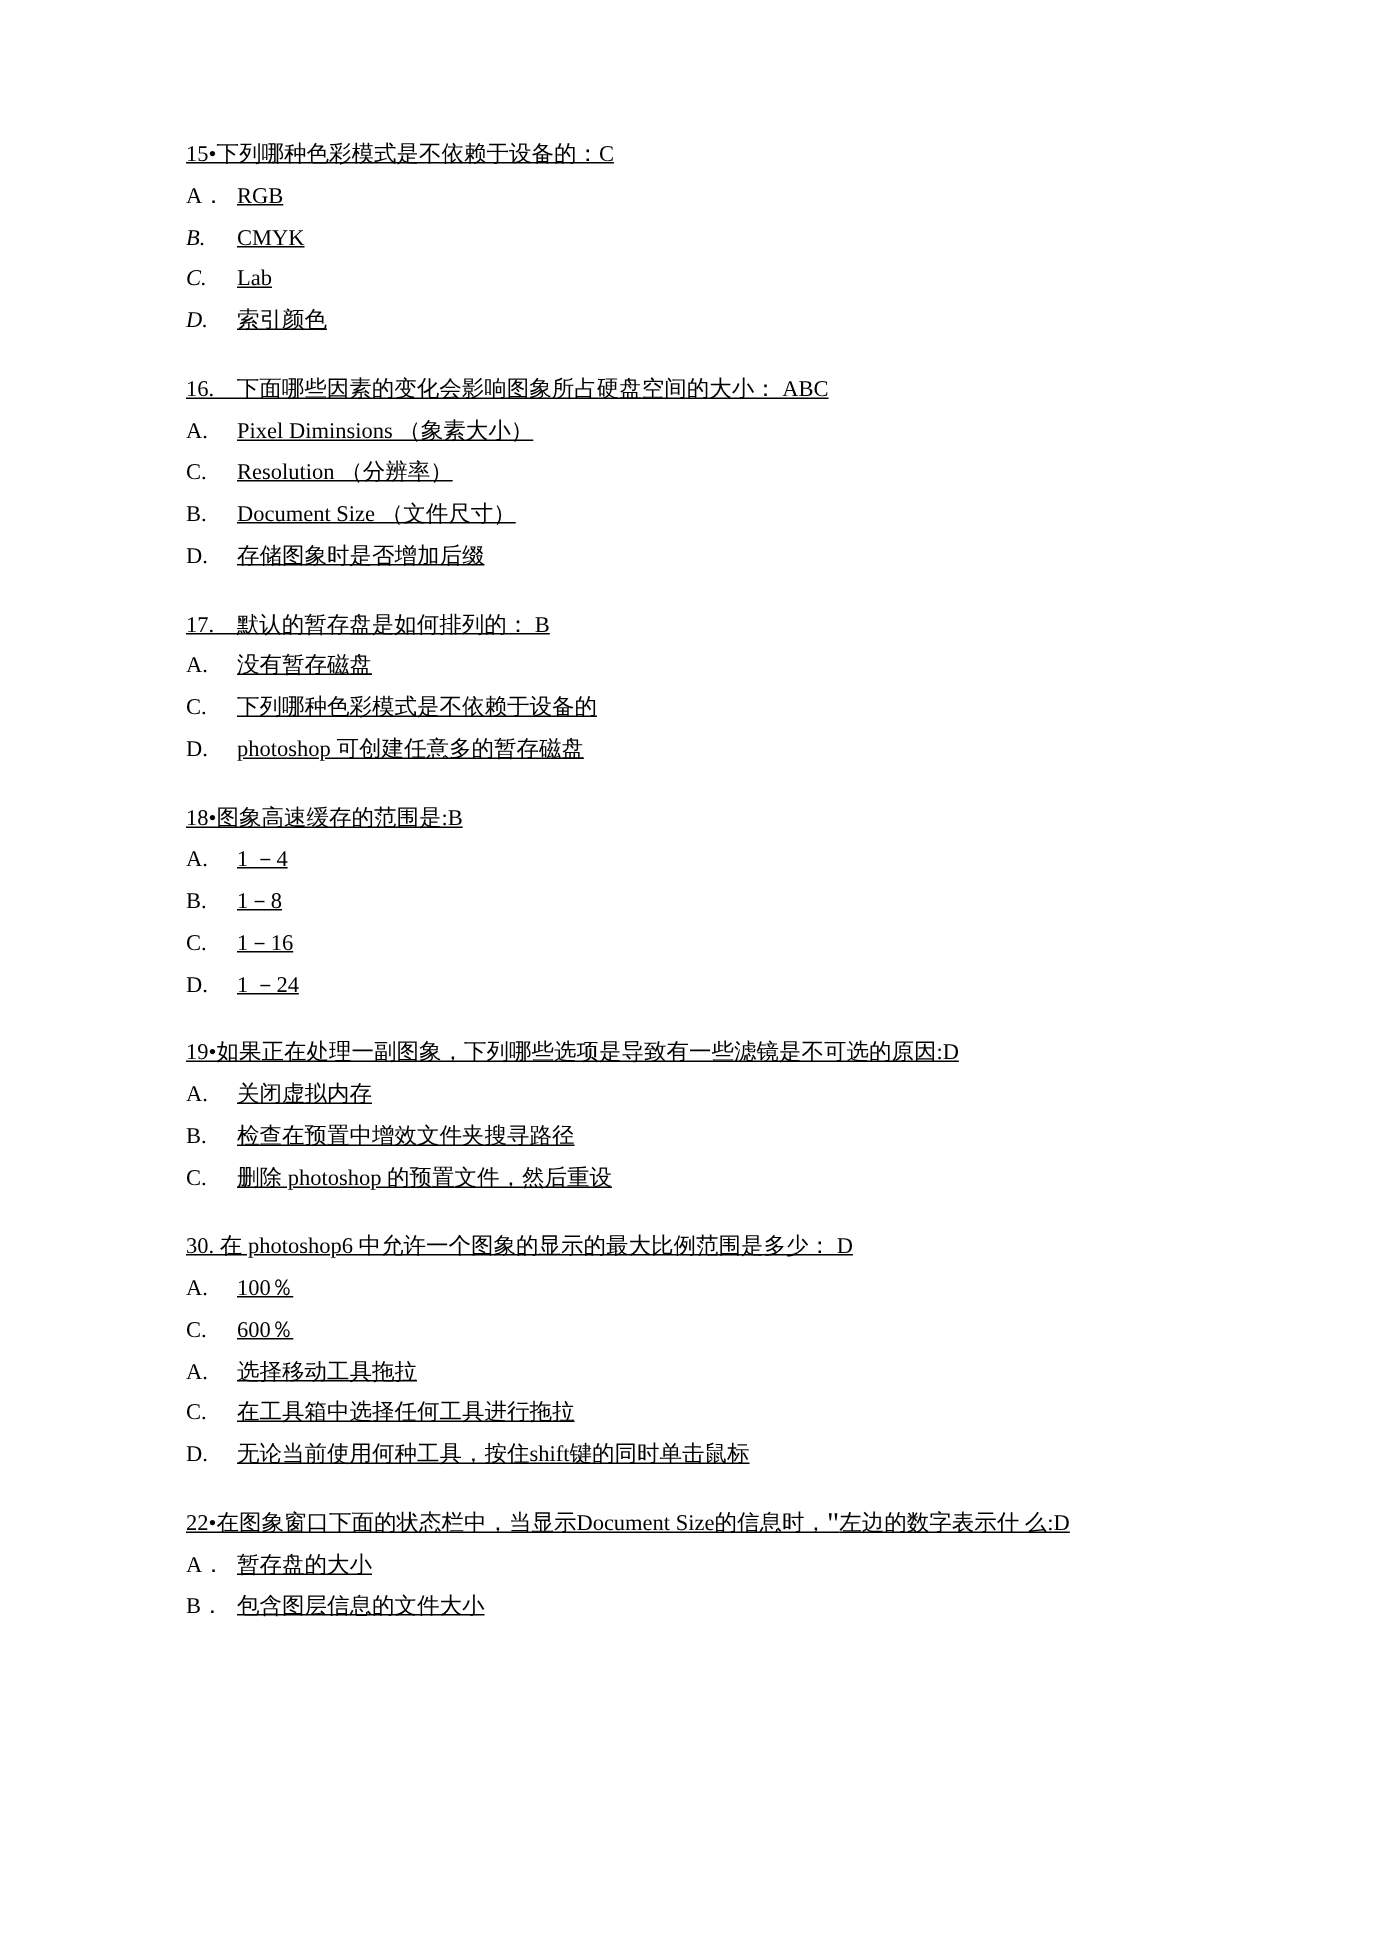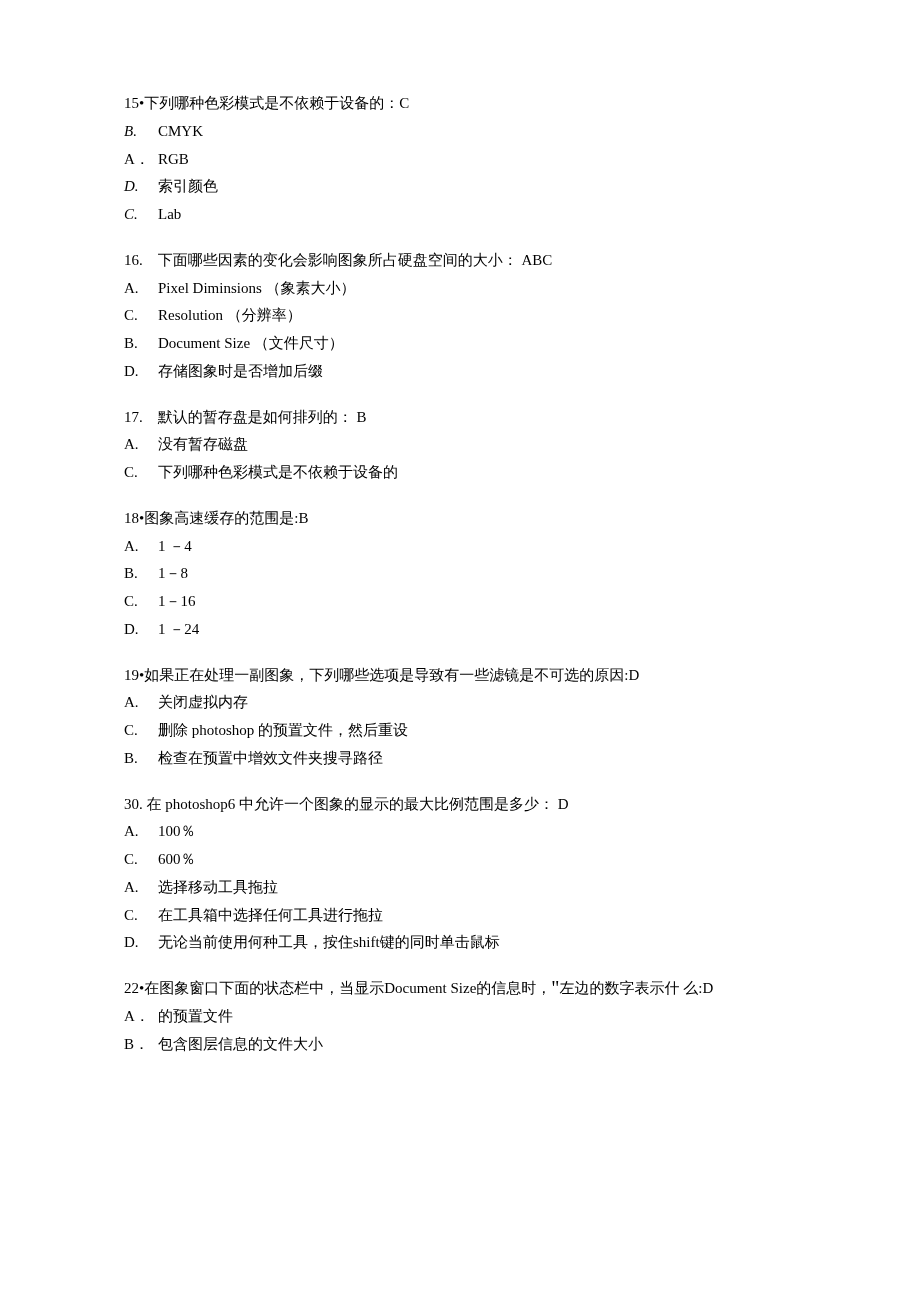--- a/index.html
+++ b/index.html
@@ -10,20 +10,21 @@
     font-size: 15px;
     color: #000000;
     width: 920px;
   }
   .page {
     padding: 90px 120px 60px 124px;
     line-height: 1.85;
   }
   .question-block {
     margin-bottom: 18px;
+    text-decoration: underline;
   }
   .stem {
     text-align: justify;
   }
   .option {
     padding-left: 0;
   }
   .opt-letter {
     display: inline-block;
     min-width: 34px;
@@ -40,65 +41,66 @@
     vertical-align: -2px;
   }
 </style>
 </head>
 <body>
 
 <div class="page">
 
   <div class="question-block">
     <div class="stem">15•下列哪种色彩模式是不依赖于设备的：C</div>
+    <div class="option"><span class="opt-letter">A．</span><span>RGB</span></div>
     <div class="option"><span class="opt-letter italic">B.</span><span>CMYK</span></div>
-    <div class="option"><span class="opt-letter">A．</span><span>RGB</span></div>
+    <div class="option"><span class="opt-letter italic">C.</span><span>Lab</span></div>
     <div class="option"><span class="opt-letter italic">D.</span><span>索引颜色</span></div>
-    <div class="option"><span class="opt-letter italic">C.</span><span>Lab</span></div>
   </div>
 
   <div class="question-block">
     <div class="stem">16.　下面哪些因素的变化会影响图象所占硬盘空间的大小：   ABC</div>
     <div class="option"><span class="opt-letter">A.</span><span>Pixel Diminsions （象素大小）</span></div>
     <div class="option"><span class="opt-letter">C.</span><span>Resolution （分辨率）</span></div>
     <div class="option"><span class="opt-letter">B.</span><span>Document Size （文件尺寸）</span></div>
     <div class="option"><span class="opt-letter">D.</span><span>存储图象时是否增加后缀</span></div>
   </div>
 
   <div class="question-block">
     <div class="stem">17.　默认的暂存盘是如何排列的：   B</div>
     <div class="option"><span class="opt-letter">A.</span><span>没有暂存磁盘</span></div>
     <div class="option"><span class="opt-letter">C.</span><span>下列哪种色彩模式是不依赖于设备的</span></div>
+    <div class="option"><span class="opt-letter">D.</span><span>photoshop 可创建任意多的暂存磁盘</span></div>
   </div>
 
   <div class="question-block">
     <div class="stem">18•图象高速缓存的范围是:B</div>
     <div class="option"><span class="opt-letter">A.</span><span>1 －4</span></div>
     <div class="option"><span class="opt-letter">B.</span><span>1－8</span></div>
     <div class="option"><span class="opt-letter">C.</span><span>1－16</span></div>
     <div class="option"><span class="opt-letter">D.</span><span>1 －24</span></div>
   </div>
 
   <div class="question-block">
     <div class="stem">19•如果正在处理一副图象，下列哪些选项是导致有一些滤镜是不可选的原因:D</div>
     <div class="option"><span class="opt-letter">A.</span><span>关闭虚拟内存</span></div>
+    <div class="option"><span class="opt-letter">B.</span><span>检查在预置中增效文件夹搜寻路径</span></div>
     <div class="option"><span class="opt-letter">C.</span><span>删除  photoshop 的预置文件，然后重设</span></div>
-    <div class="option"><span class="opt-letter">B.</span><span>检查在预置中增效文件夹搜寻路径</span></div>
   </div>
 
   <div class="question-block">
     <div class="stem">30. 在  photoshop6 中允许一个图象的显示的最大比例范围是多少：   D</div>
     <div class="option"><span class="opt-letter">A.</span><span>100％</span></div>
     <div class="option"><span class="opt-letter">C.</span><span>600％</span></div>
     <div class="option"><span class="opt-letter">A.</span><span>选择移动工具拖拉</span></div>
     <div class="option"><span class="opt-letter">C.</span><span>在工具箱中选择任何工具进行拖拉</span></div>
     <div class="option"><span class="opt-letter">D.</span><span>无论当前使用何种工具，按住shift键的同时单击鼠标</span></div>
   </div>
 
   <div class="question-block">
     <div class="stem">
       <span>22•在图象窗口下面的状态栏中，当显示Document Size的信息时，</span><span class="big-quote">"</span><span>左边的数字表示什  么:D</span>
     </div>
-    <div class="option"><span class="opt-letter">A．</span><span>的预置文件</span></div>
+    <div class="option"><span class="opt-letter">A．</span><span>暂存盘的大小</span></div>
     <div class="option"><span class="opt-letter">B．</span><span>包含图层信息的文件大小</span></div>
   </div>
 
 </div>
 
 </body></html>

